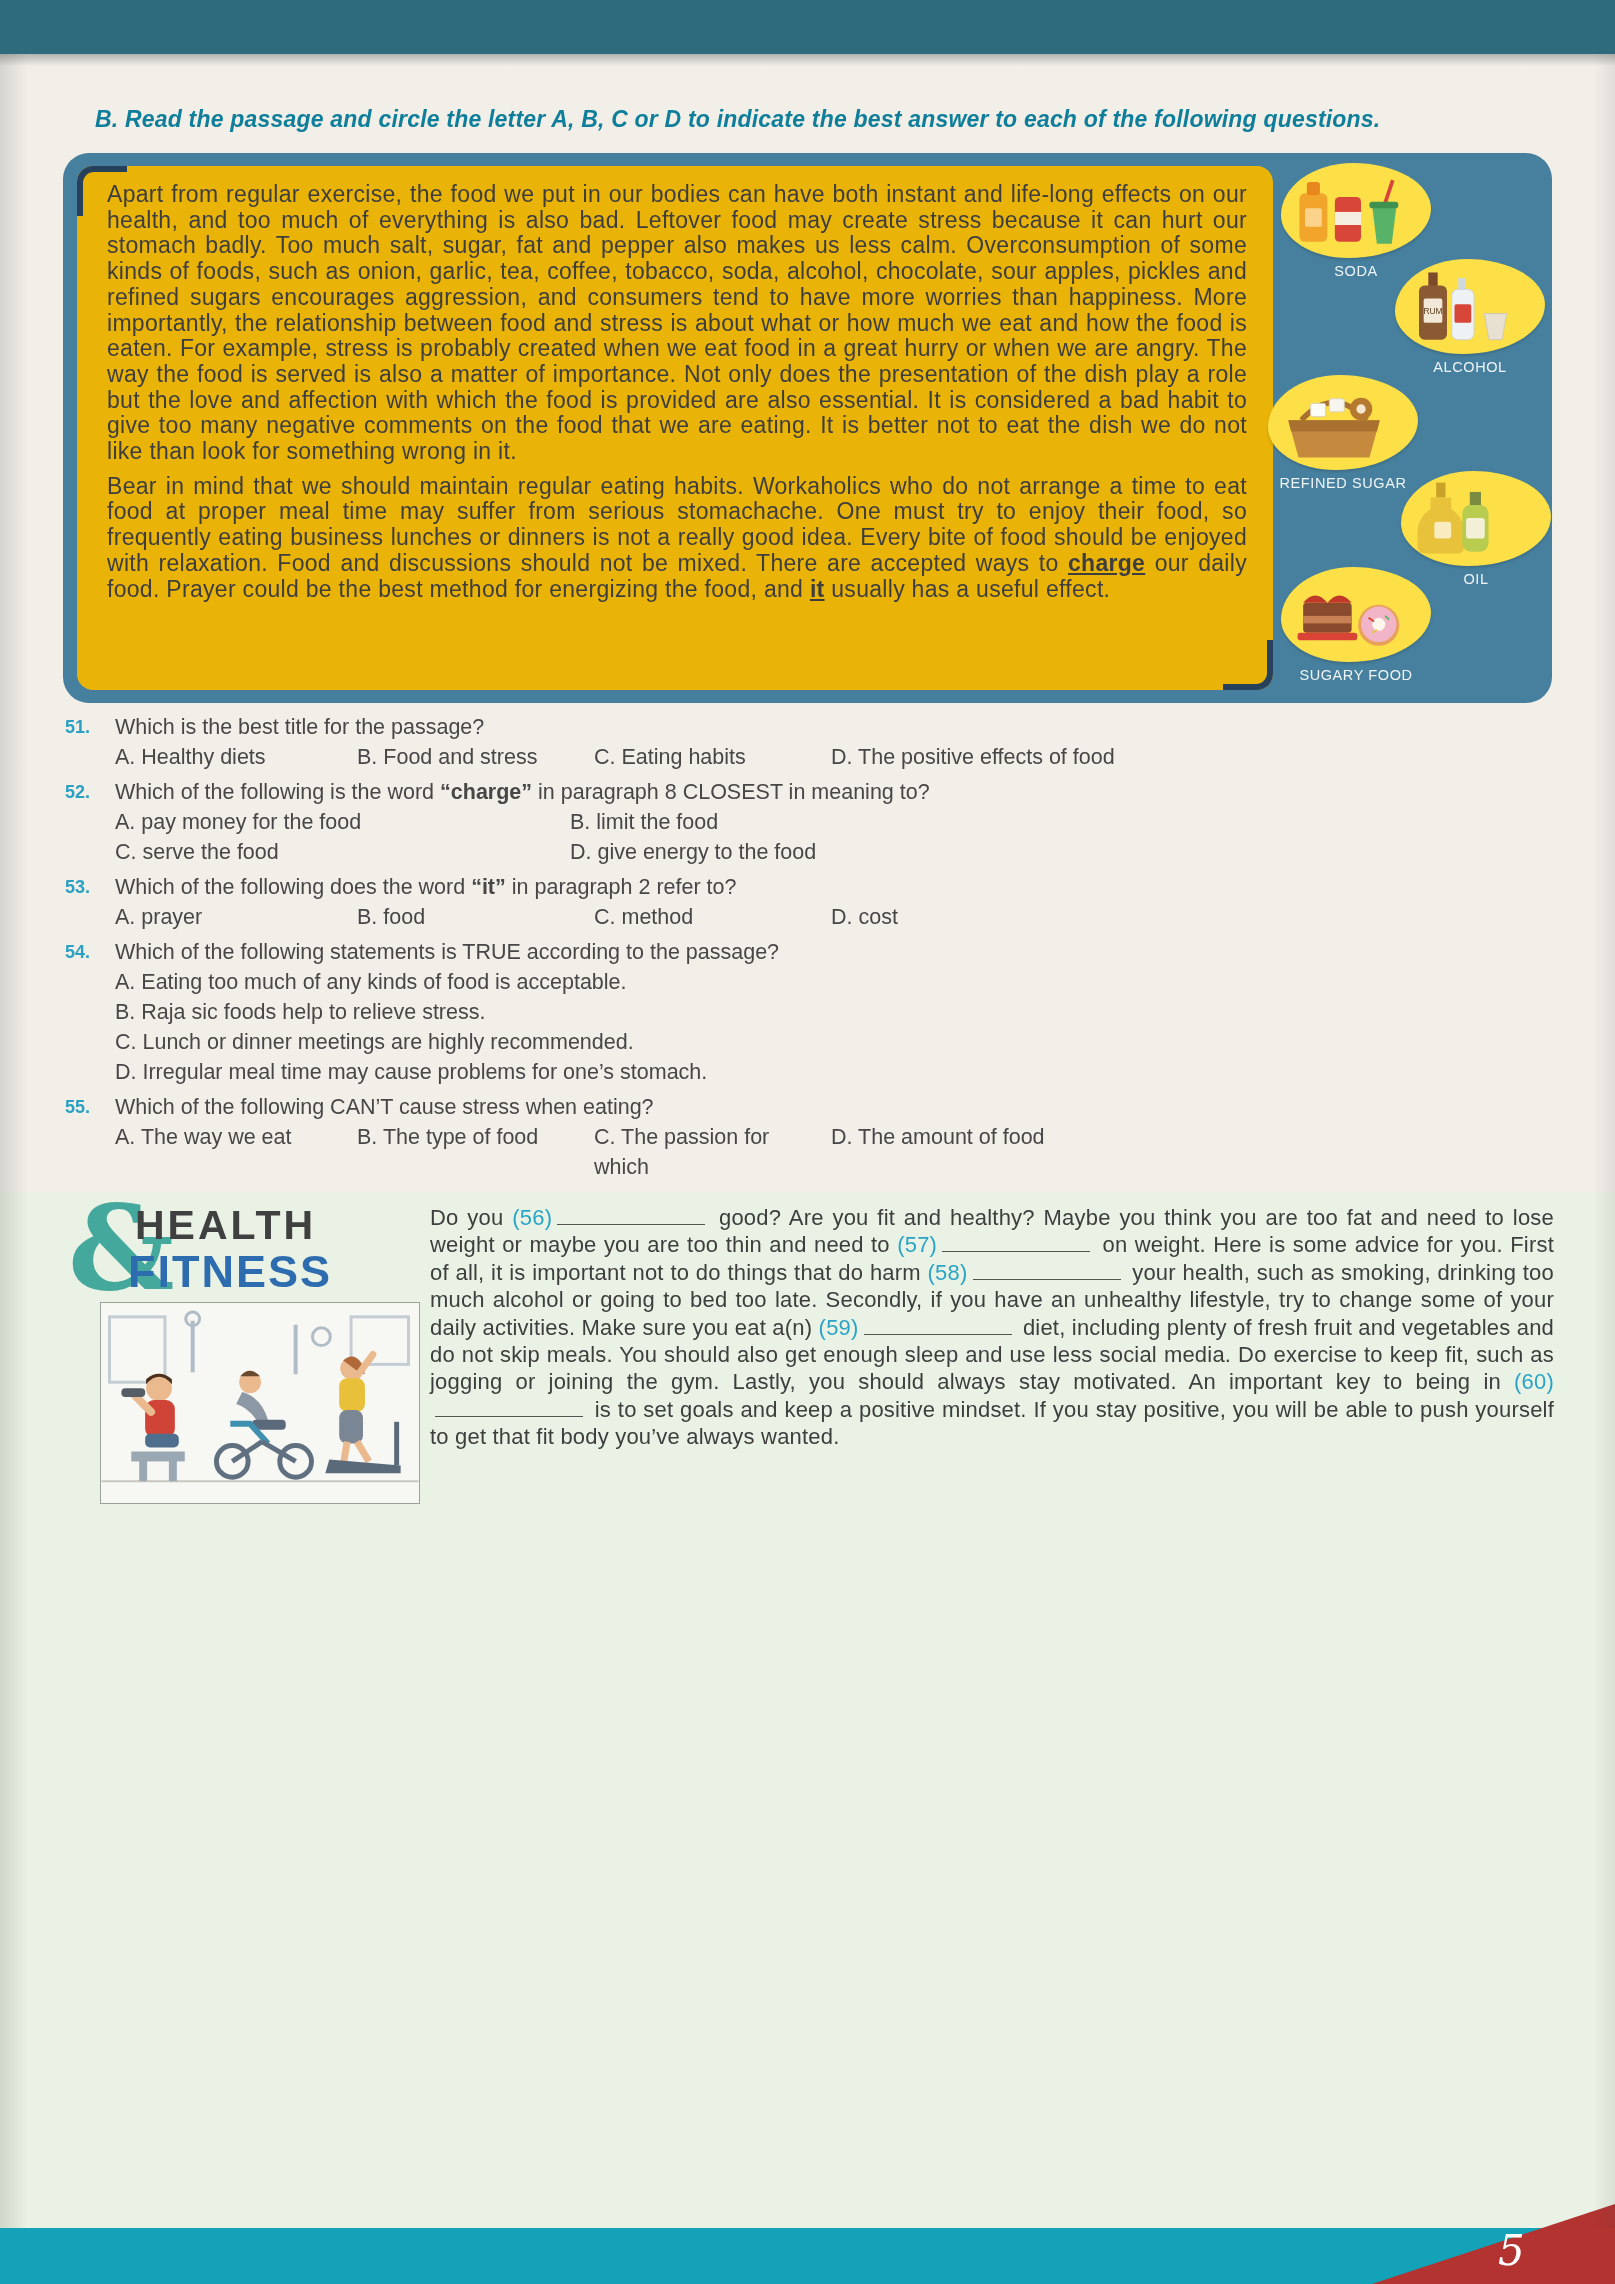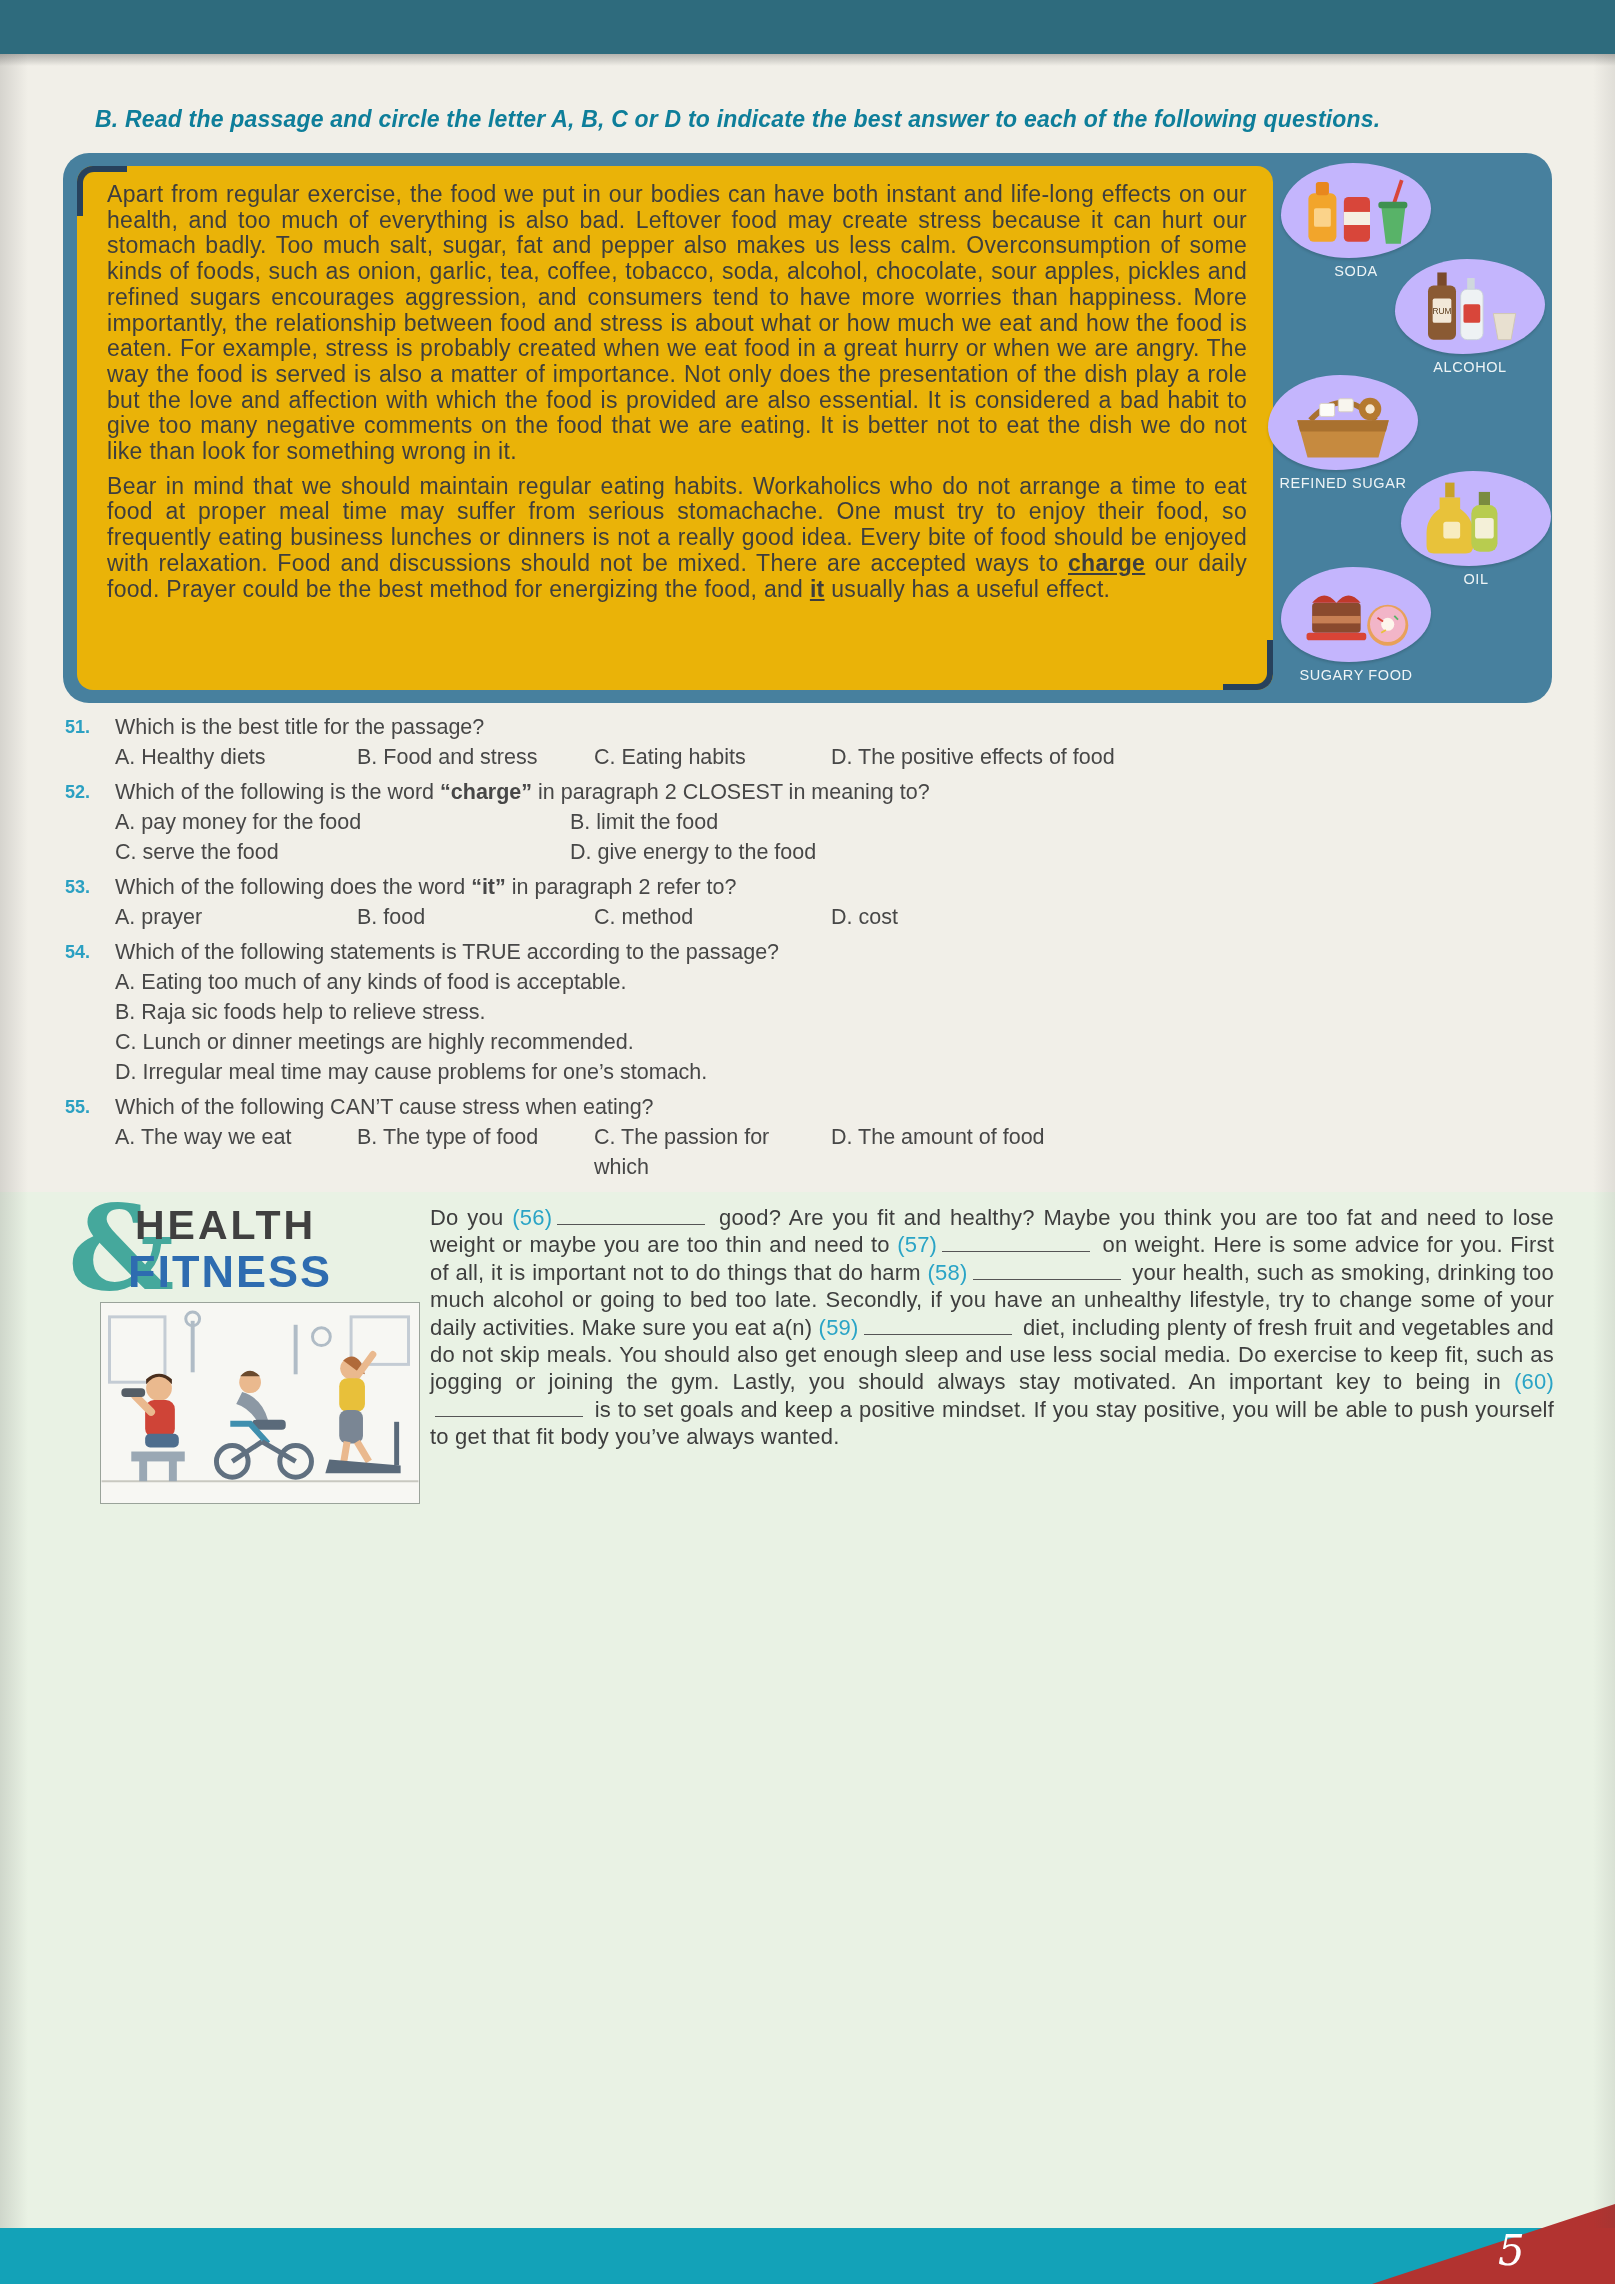--- a/index.html
+++ b/index.html
@@ -23,22 +23,22 @@
     padding:16px 26px 10px 30px;box-sizing:border-box;overflow:hidden;}
   .passage-white::before{content:"";position:absolute;left:-3px;top:-3px;width:44px;height:44px;
     border-top:9px solid #27415c;border-left:9px solid #27415c;border-top-left-radius:20px;}
   .passage-white::after{content:"";position:absolute;right:-3px;bottom:-3px;width:44px;height:44px;
     border-bottom:9px solid #27415c;border-right:9px solid #27415c;border-bottom-right-radius:20px;}
   .para{margin:0 0 9px 0;font-size:23px;line-height:25.7px;letter-spacing:.3px;color:#3e3e3e;text-align:justify;}
   .para2{margin:0;}
   .kw{font-weight:700;text-decoration:underline;}
 
   .food-card{position:absolute;width:150px;}
-  .blob{width:150px;height:95px;background:#c4b5fd;border-radius:48% 52% 55% 45%/55% 48% 52% 45%;
-    display:flex;align-items:center;justify-content:center;box-shadow:0 2px 3px rgba(0,0,0,.15);}
+  .blob{width:150px;height:95px;background:#fde047;border-radius:48% 52% 55% 45%/55% 48% 52% 45%;
+    display:flex;align-items:center;justify-content:flex-start;box-shadow:0 2px 3px rgba(0,0,0,.15);}
   .blob svg{width:132px;height:84px;display:block;}
   .food-label{margin-top:5px;text-align:center;color:#eef4f6;font-size:14.5px;letter-spacing:.6px;white-space:nowrap;}
 
   
   .qa{position:absolute;left:65px;top:712px;width:1487px;color:#474747;}
   .q{margin-bottom:5px;}
   .q-head{display:flex;line-height:30px;font-size:21.5px;}
   .q-num{flex:none;width:50px;font-weight:700;color:#2ba0c2;font-size:18px;}
   .q-text{flex:1;}
   .q-text b{font-weight:700;}
@@ -176,21 +176,21 @@
         <span class="opt">A. Healthy diets</span>
         <span class="opt">B. Food and stress</span>
         <span class="opt">C. Eating habits</span>
         <span class="opt">D. The positive effects of food</span>
       </div>
     </div>
 
     <div class="q">
       <div class="q-head">
         <span class="q-num">52.</span>
-        <span class="q-text"><span>Which of the following is the word </span><b>“charge”</b><span> in paragraph 2 CLOSEST in meaning to?</span></span>
+        <span class="q-text"><span>Which of the following is the word </span><b>“charge”</b><span> in paragraph 8 CLOSEST in meaning to?</span></span>
       </div>
       <div class="opts cols2">
         <span class="opt">A. pay money for the food</span>
         <span class="opt">B. limit the food</span>
         <span class="opt">C. serve the food</span>
         <span class="opt">D. give energy to the food</span>
       </div>
     </div>
 
     <div class="q">

